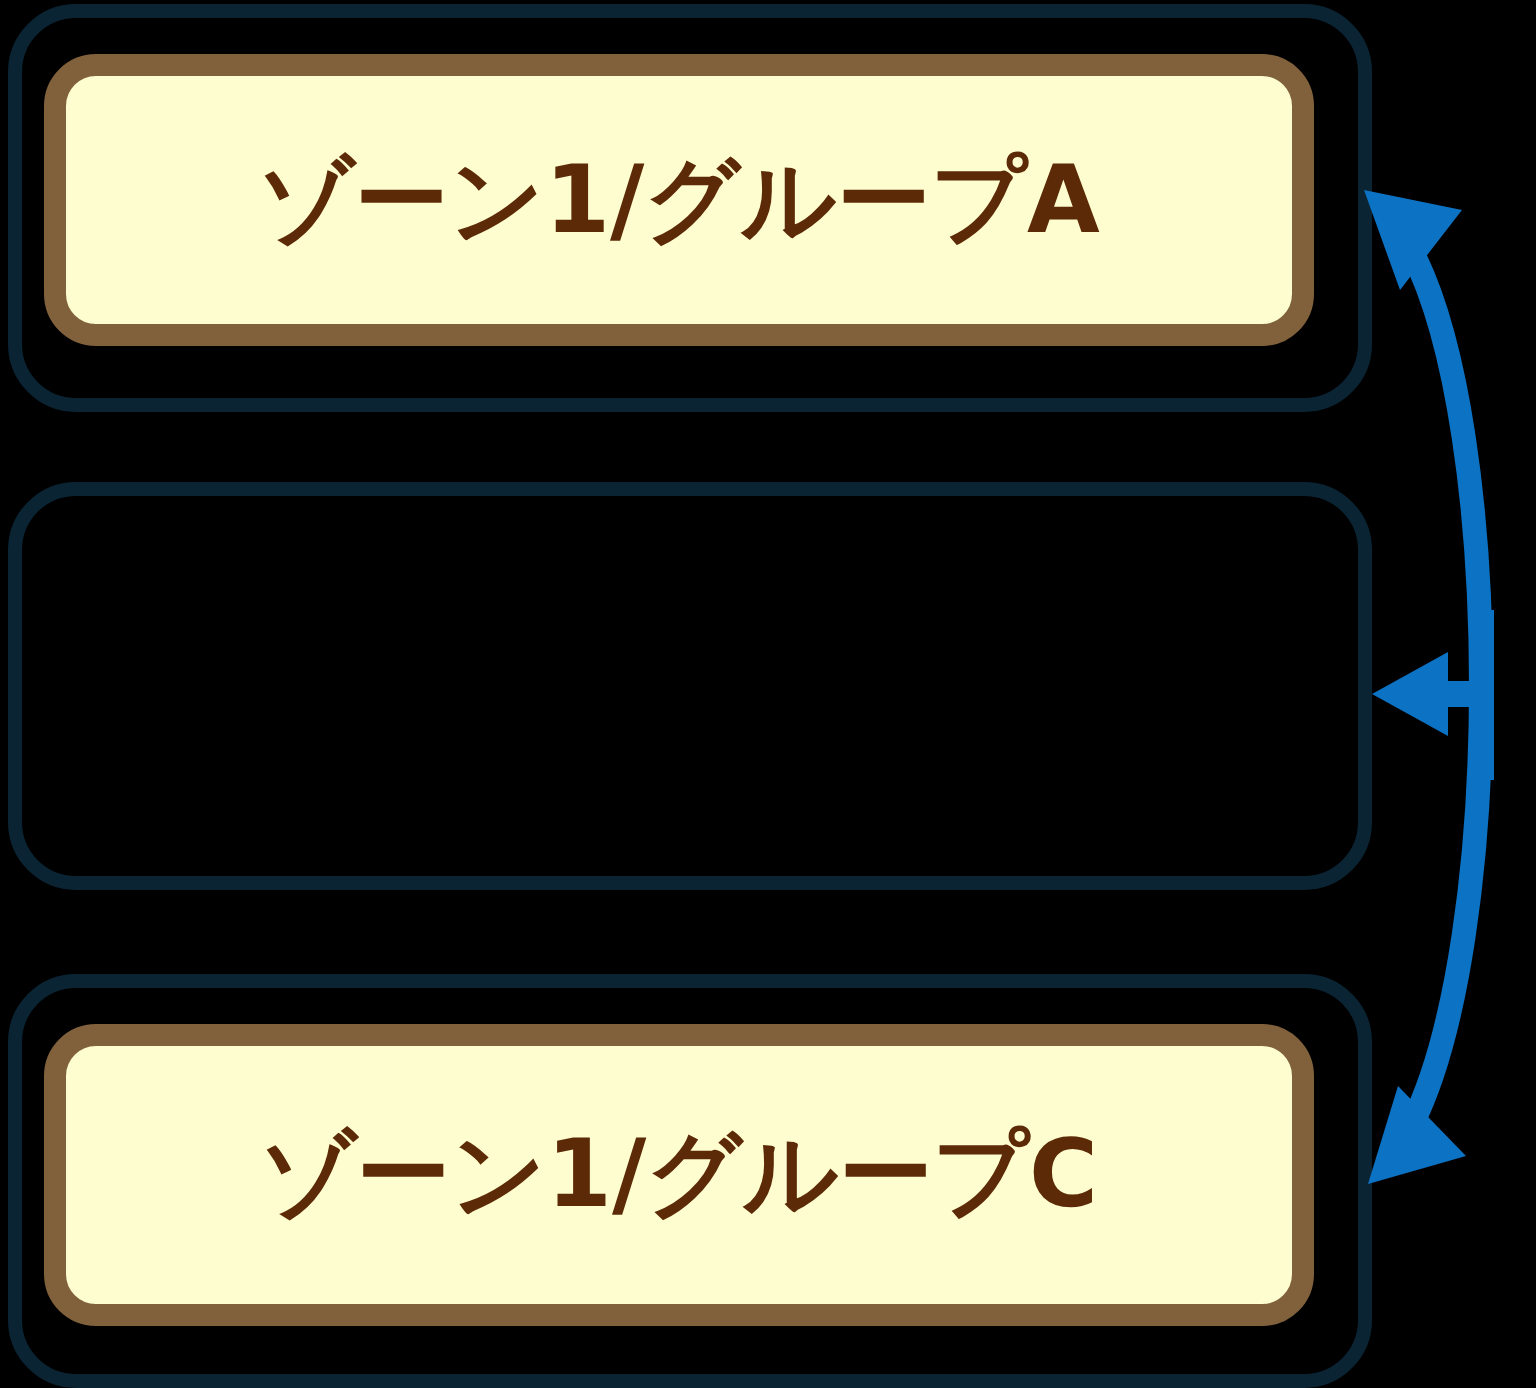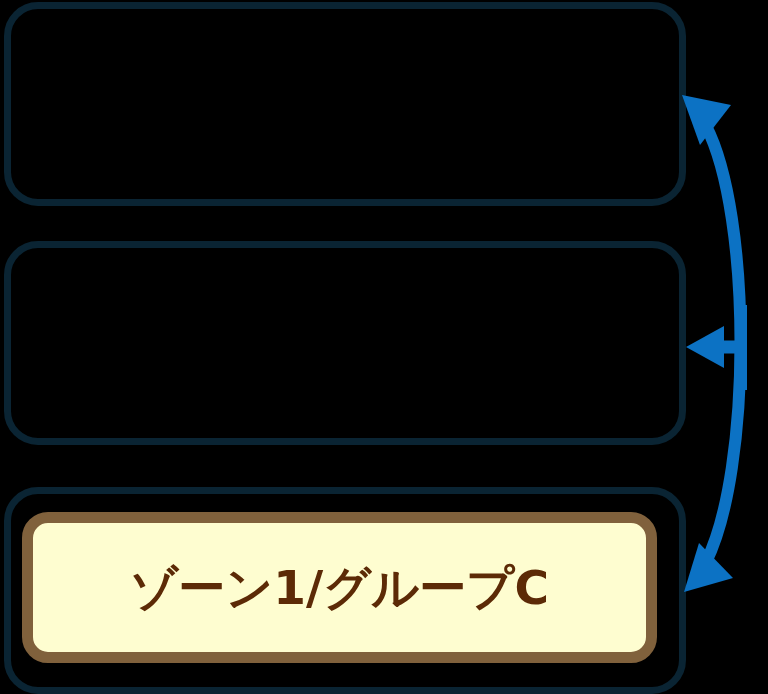--- a/index.html
+++ b/index.html
@@ -67,20 +67,23 @@
     height: 694px;
     pointer-events: none;
   }
 </style>
 </head>
 <body style="background: rgb(0, 0, 0);">
 
 <div id="stage" style="background: rgb(0, 0, 0);">
 
   <div class="zone-frame f1" style="border-color: rgb(10, 36, 51);"></div>
+  <div class="zone-box b1" style="border-color: rgb(128, 97, 60); background: rgb(254, 253, 208);">
+    <span class="zone-label" style="color: rgb(92, 42, 6);">ゾーン1/グループA</span>
+  </div>
 
   <div class="zone-frame f2" style="border-color: rgb(10, 36, 51);"></div>
 
   <div class="zone-frame f3" style="border-color: rgb(10, 36, 51);"></div>
   <div class="zone-box b3" style="border-color: rgb(128, 97, 60); background: rgb(254, 253, 208);">
     <span class="zone-label" style="color: rgb(92, 42, 6);">ゾーン1/グループC</span>
   </div>
 
   <svg id="connector" viewBox="0 0 768 694">
 

